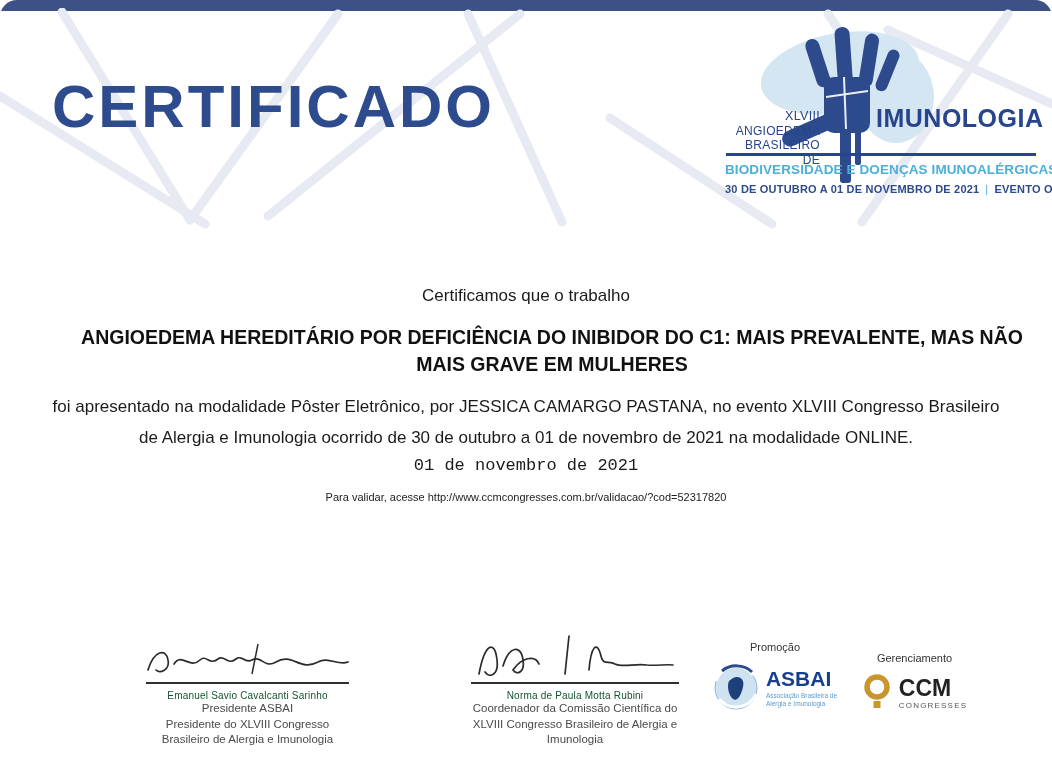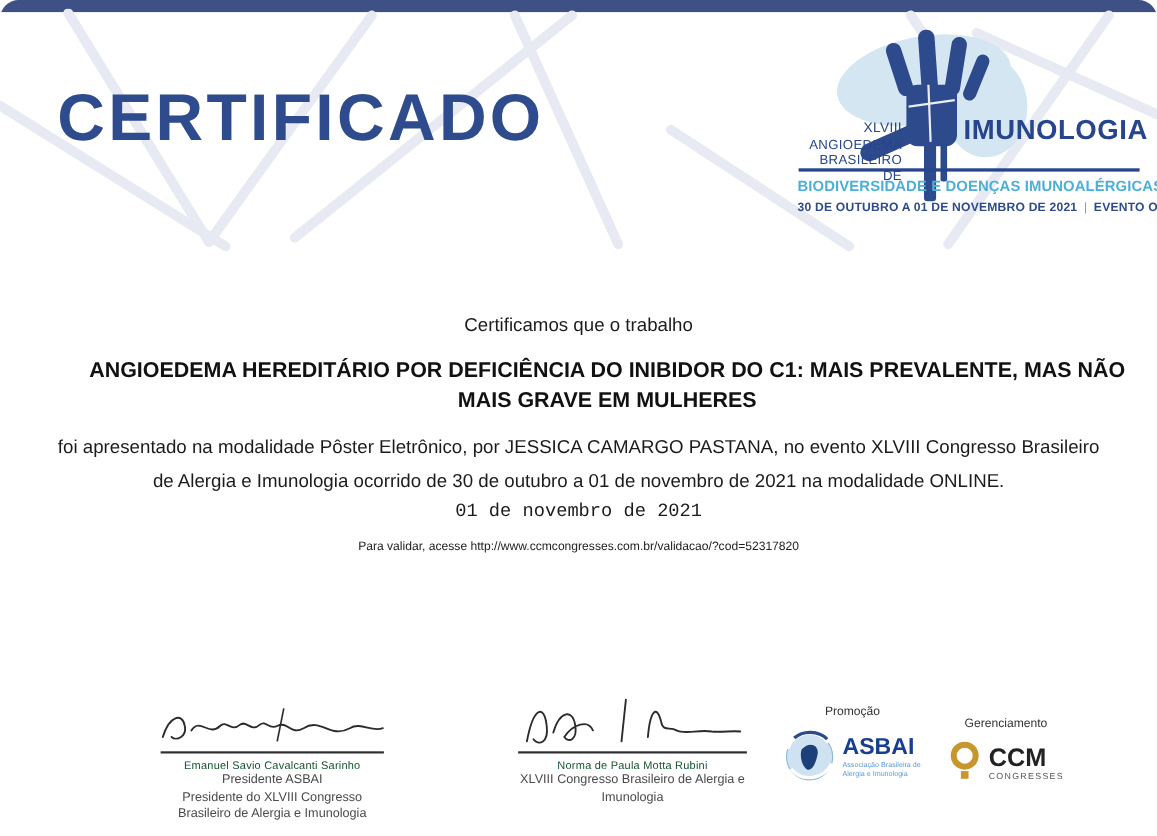--- a/index.html
+++ b/index.html
@@ -156,20 +156,21 @@
     <div class="sig-role">Brasileiro de Alergia e Imunologia</div>
   </div>
 
   <div class="sig-block sig-mid">
     <svg width="220" height="44" viewBox="0 0 220 44">
       <path d="M14,40 C20,8 30,6 32,26 C34,42 24,44 20,38 M38,32 C44,12 56,10 58,26 C60,38 52,42 48,36 C56,24 70,20 74,30" stroke="#2b2b2b" stroke-width="1.7" fill="none" stroke-linecap="round"></path>
       <path d="M104,2 L100,40 M124,36 C126,12 132,6 136,22 C138,32 144,26 150,30 C158,34 170,29 182,31 C192,32 200,30 208,31" stroke="#2b2b2b" stroke-width="1.7" fill="none" stroke-linecap="round"></path>
     </svg>
     <div class="sigline"></div>
     <div class="sig-name">Norma de Paula Motta Rubini</div>
+    <div class="sig-role">Coordenador da Comissão Científica do</div>
     <div class="sig-role">XLVIII Congresso Brasileiro de Alergia e Imunologia</div>
   </div>
 
   <div class="sponsor promo">
     <div class="sponsor-label">Promoção</div>
     <div class="logo-row">
       <svg width="48" height="50" viewBox="0 0 48 50">
         <circle cx="23" cy="25" r="21" fill="#cfe2f1" stroke="#8fb8d8" stroke-width="1"></circle>
         <path d="M20,15 C27,12 32,17 30,24 C28,33 24,39 20,36 C15,32 14,22 16,18 Z" fill="#1d3f7a"></path>
         <path d="M3,18 A21,21 0 0 1 40,12" stroke="#ffffff" stroke-width="3" fill="none"></path>

